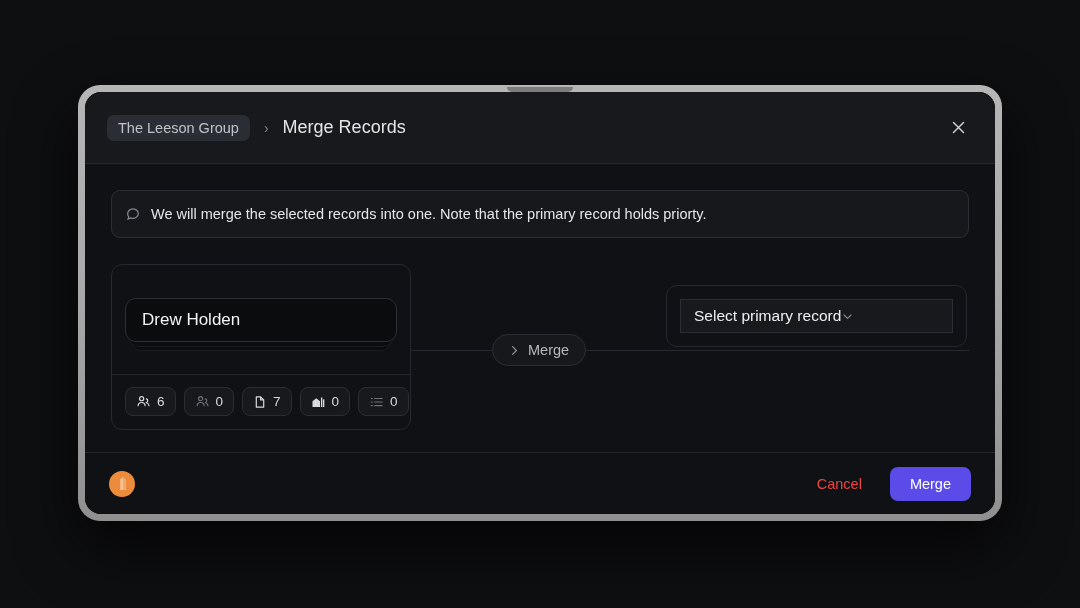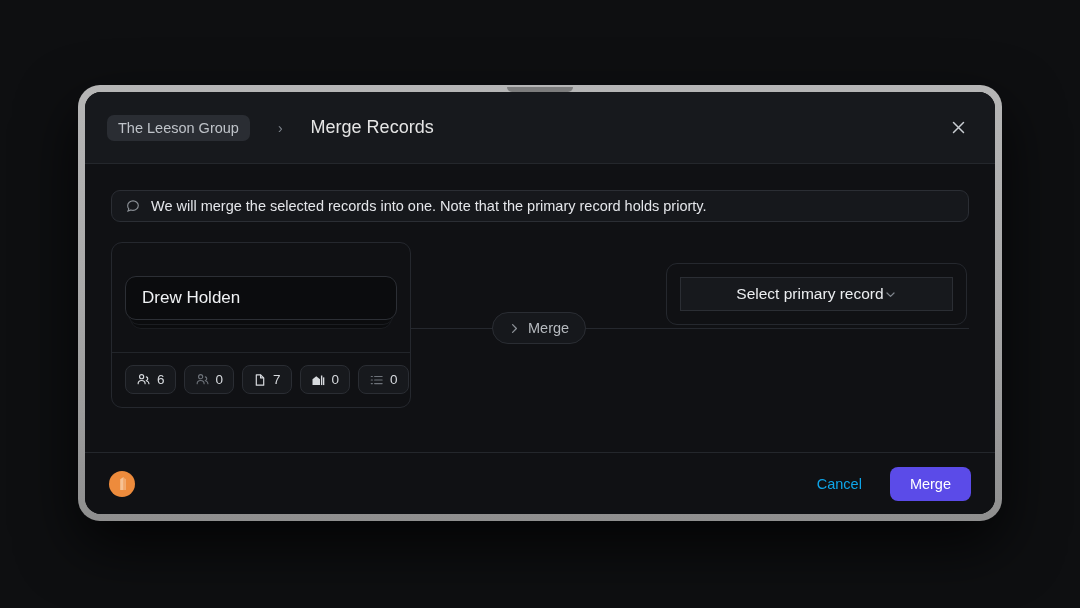--- a/index.html
+++ b/index.html
@@ -58,21 +58,21 @@
     flex: 0 0 72px;
     background: #17191d;
     border-bottom: 1px solid #24272c;
     display: flex;
     align-items: center;
     padding: 0 22px 0 22px;
   }
   .breadcrumb {
     display: flex;
     align-items: center;
-    gap: 28px;
+    gap: 14px;
     flex: 1;
   }
   .crumb-chip {
     background: #2a2d33;
     color: #bfc3c9;
     font-size: 14.5px;
     padding: 5px 11px;
     border-radius: 7px;
     white-space: nowrap;
   }
@@ -95,29 +95,29 @@
   .close-btn svg { display:block; }
 
   
   .dialog-body {
     flex: 1 1 auto;
     padding: 26px 26px 0 26px;
     position: relative;
   }
 
   .notice {
-    height: 32px;
+    height: 48px;
     border: 1px solid #2b2e34;
     border-radius: 9px;
     background: #16181c;
     display: flex;
     align-items: center;
     gap: 11px;
     padding: 0 14px;
-    margin-bottom: 20px;
+    margin-bottom: 26px;
   }
   .notice-text {
     color: #e4e6ea;
     font-size: 14.5px;
   }
   .notice svg { flex: 0 0 auto; display:block; }
 
   
   .flow {
     position: relative;
@@ -256,21 +256,21 @@
     width: 301px;
   }
   .primary-body { padding: 13px; }
   .select {
     height: 34px;
     border: 1px solid #2b2e34;
     border-radius: 0;
     background: #17191d;
     display: flex;
     align-items: center;
-    justify-content: center;
+    justify-content: flex-start;
     padding: 0 13px;
     cursor: pointer;
   }
   .select-value {
     color: #eceef1;
     font-size: 15.5px;
   }
   .select svg { display:block; }
 
   
@@ -286,21 +286,21 @@
   }
   .brand-logo {
     width: 26px; height: 26px;
     border-radius: 50%;
     background: #ed8b3c;
     display: flex; align-items: center; justify-content: center;
     flex: 0 0 auto;
   }
   .footer-spacer { flex: 1; }
   .btn-cancel {
-    color: #0ea5e9;
+    color: #ef4444;
     font-size: 14.5px;
     background: transparent;
     border: none;
     padding: 8px 12px;
     cursor: pointer;
     font-family: inherit;
   }
   .btn-merge {
     background: #5b4be8;
     color: #ffffff;

